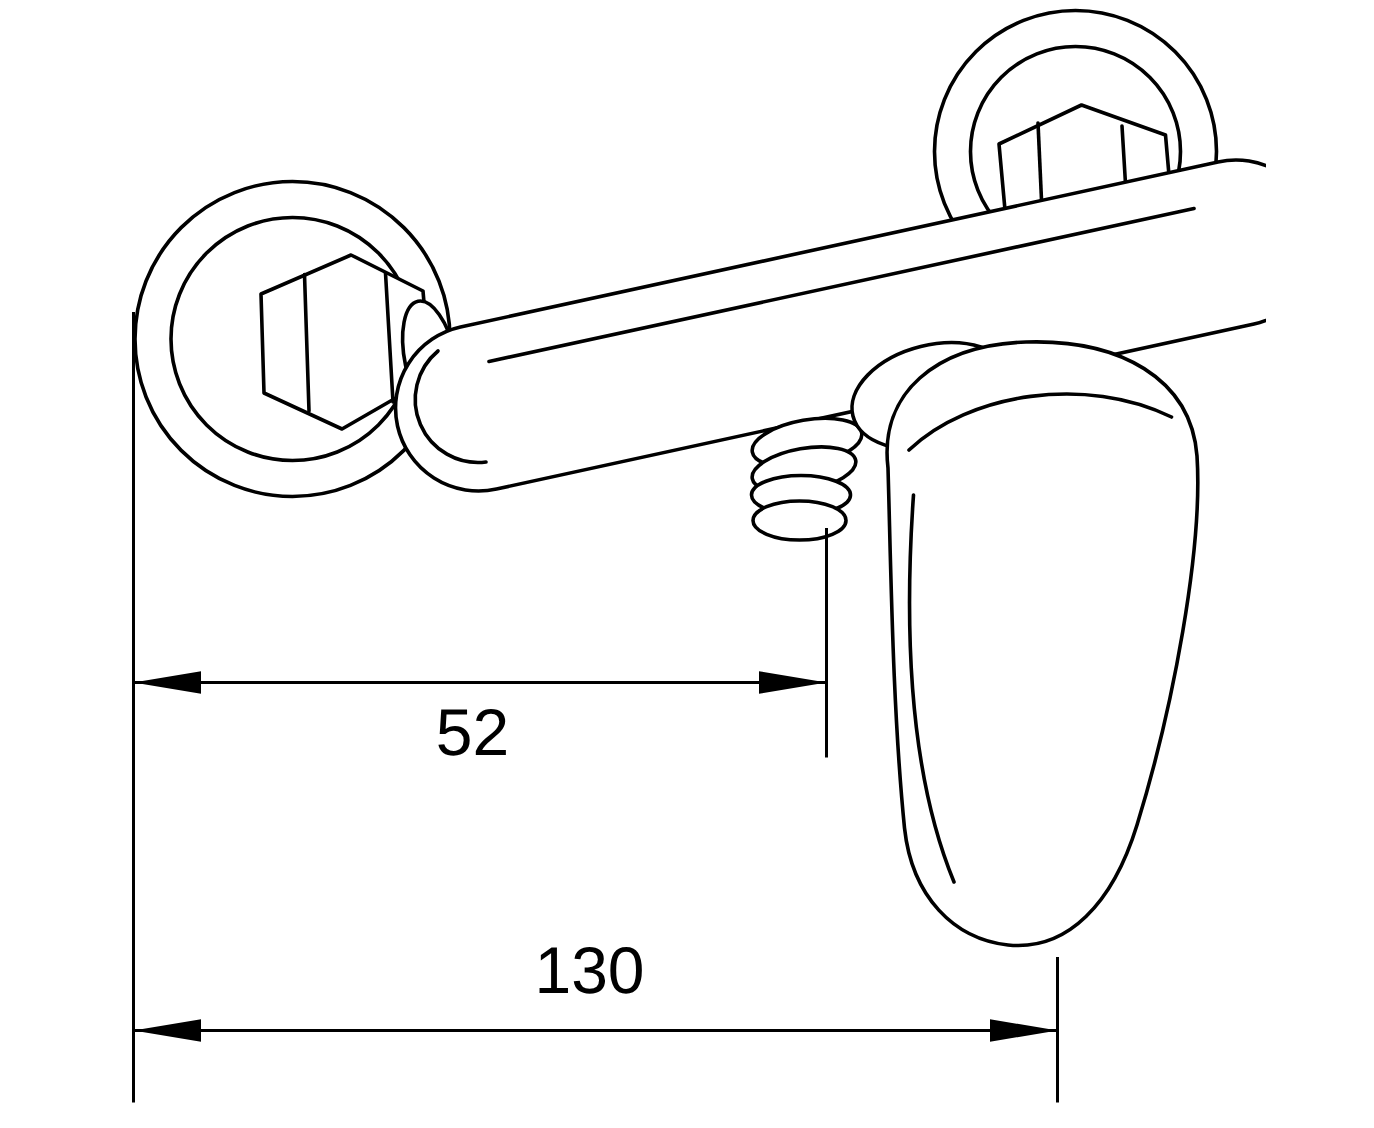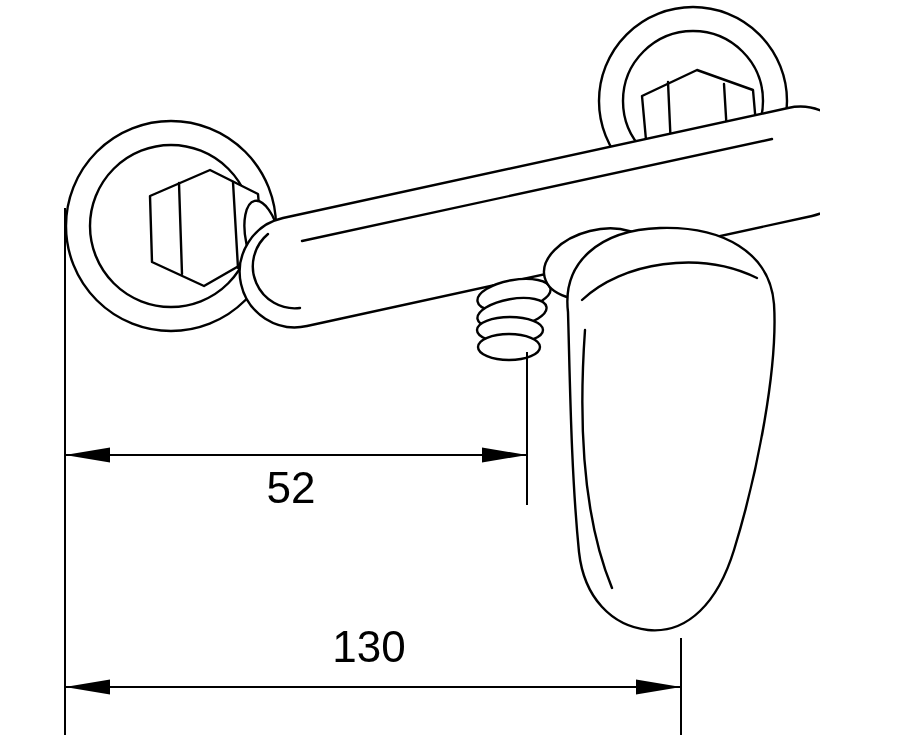--- a/index.html
+++ b/index.html
@@ -10,20 +10,21 @@
     margin: 0;
     padding: 0;
     background: var(--bg-color);
   }
   .canvas {
     position: relative;
     width: 820px;
     height: 752px;
     background: var(--bg-color);
     overflow: hidden;
+    margin-left: 24px;
   }
   svg { display: block; }
   .ln {
     fill: none;
     stroke: var(--line-color);
     stroke-width: 2.4;
     stroke-linecap: round;
     stroke-linejoin: round;
   }
   .fl {

